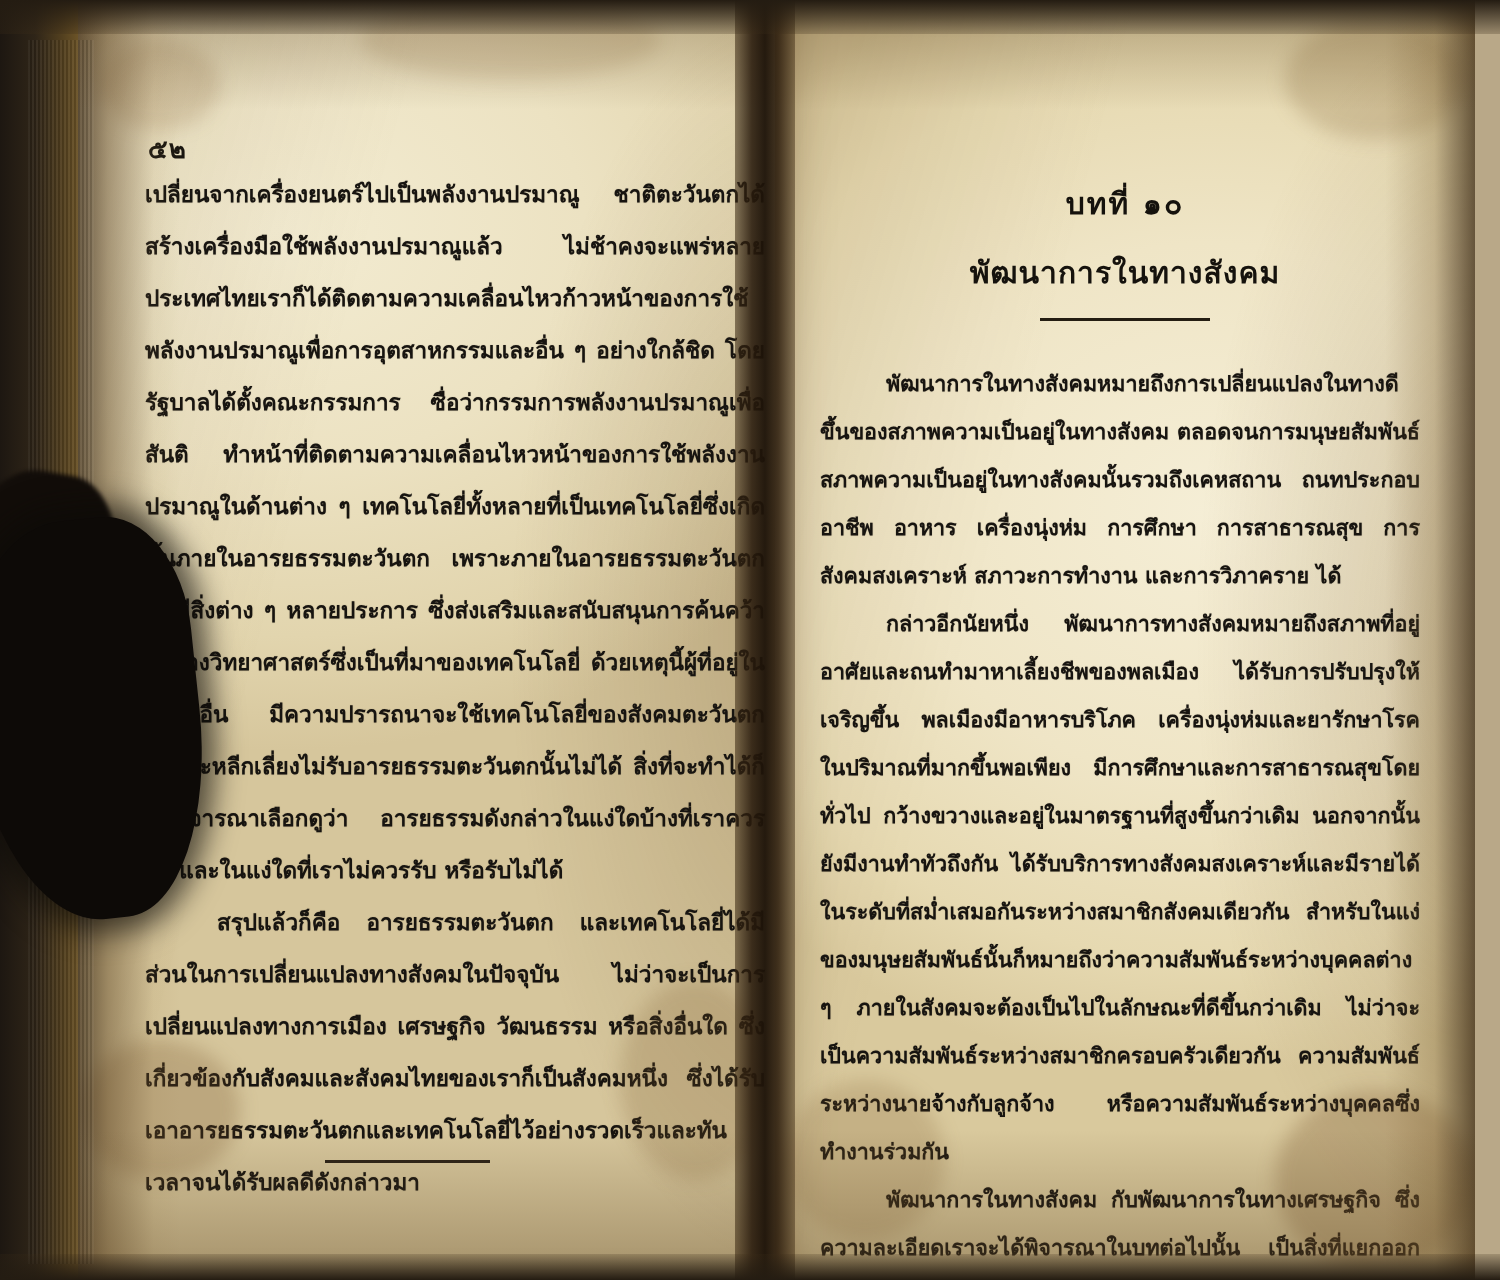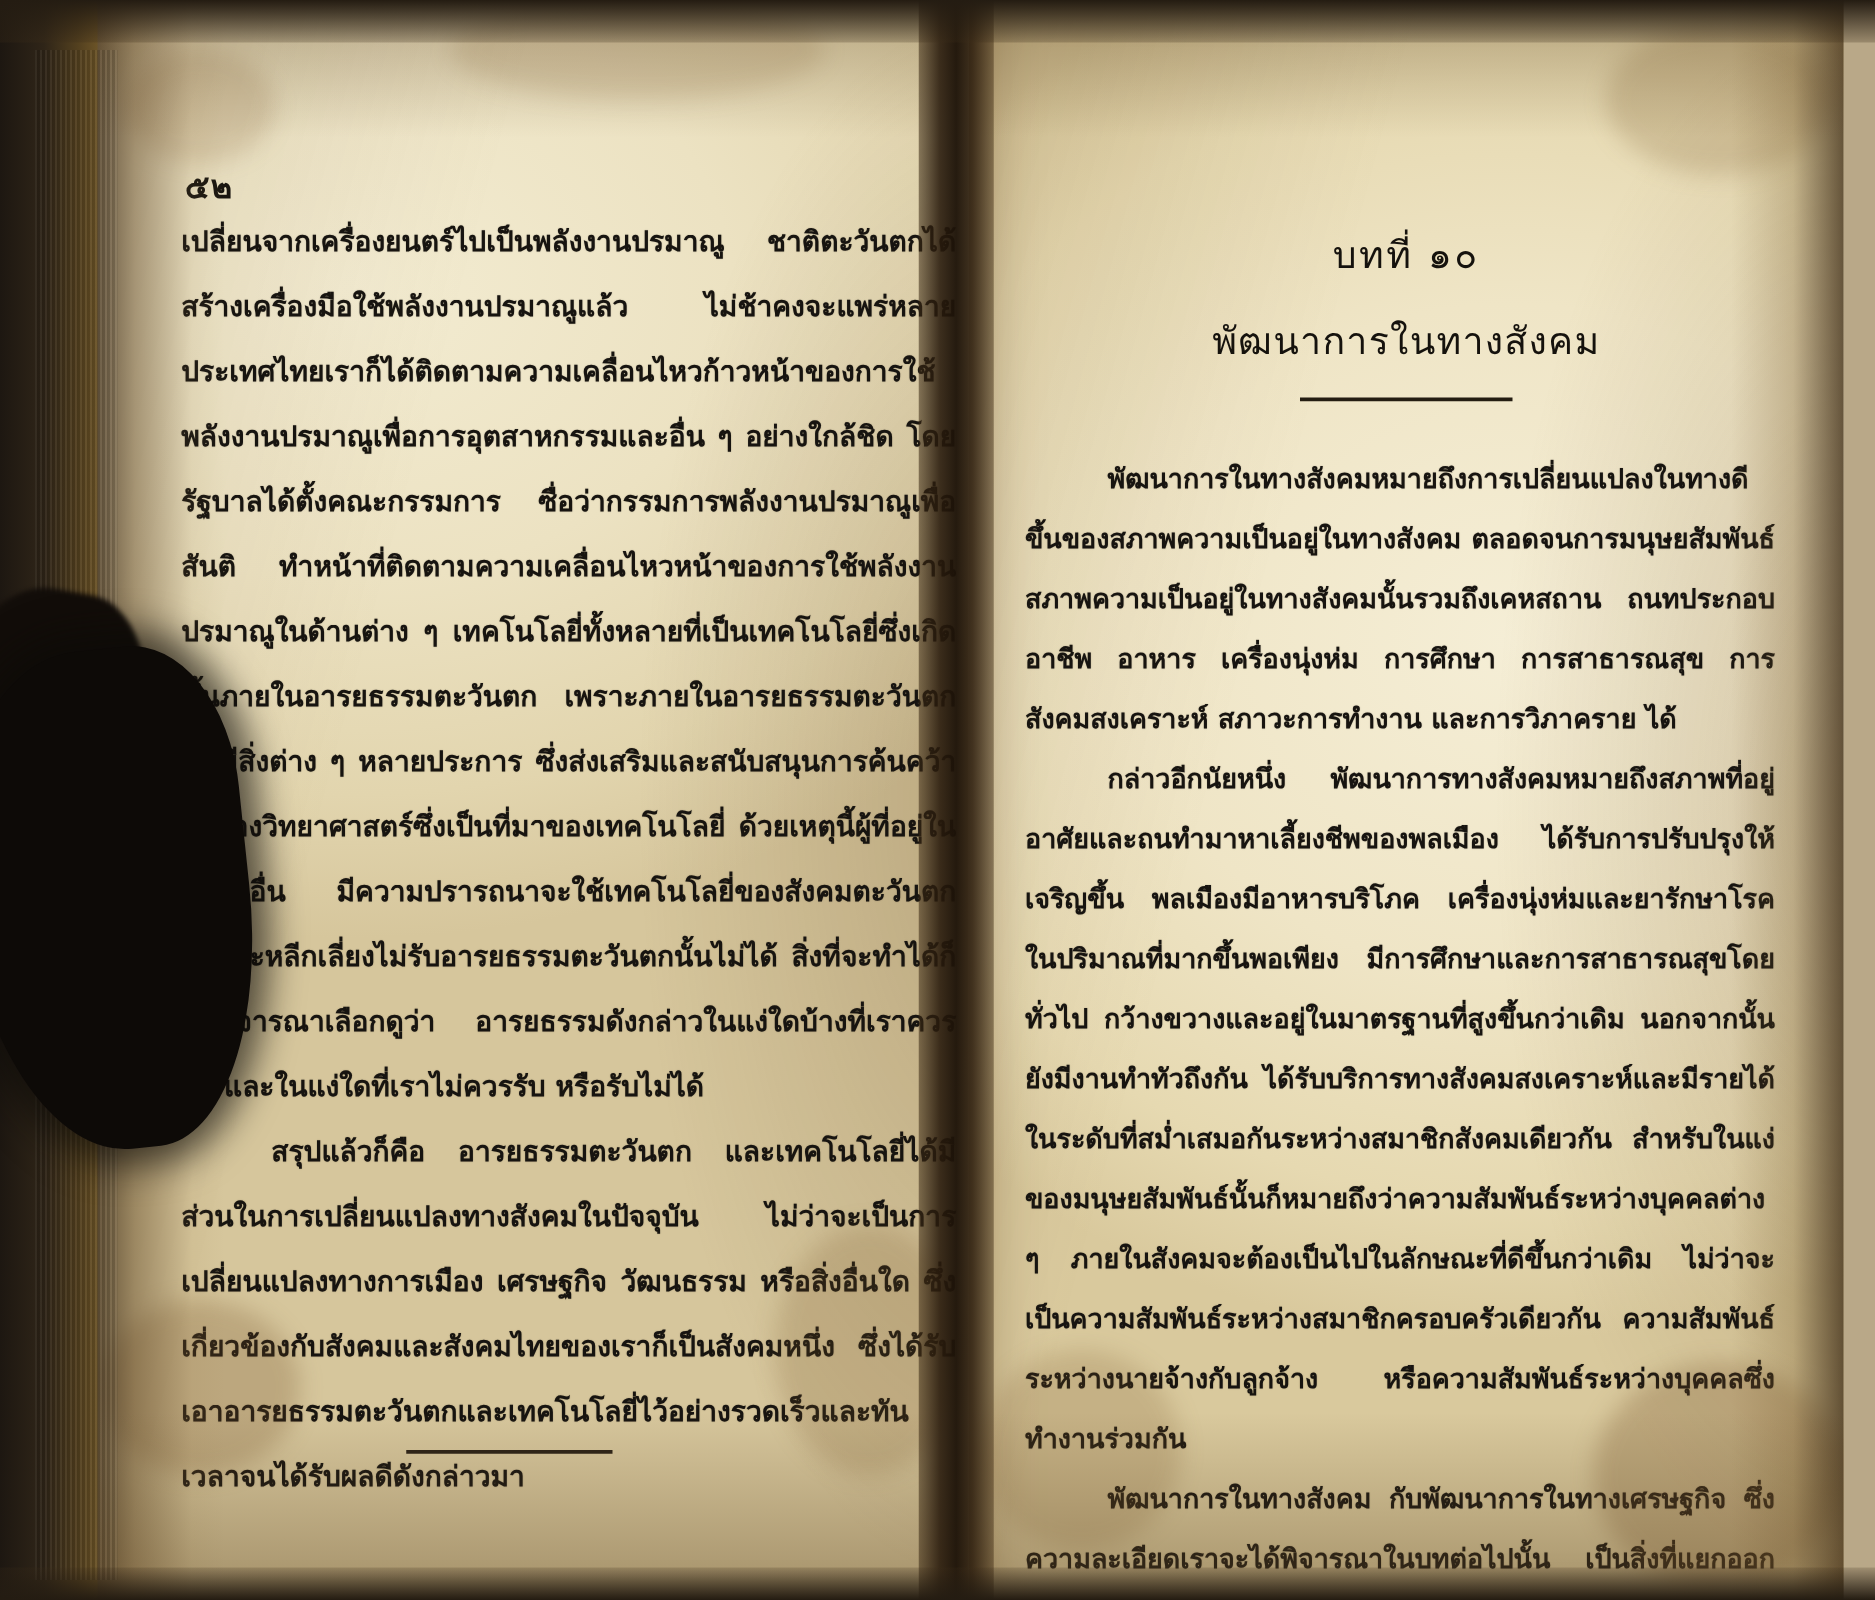--- a/index.html
+++ b/index.html
@@ -181,28 +181,28 @@
 
   #right-head {
     position: absolute;
     left: 0;
     right: 0;
     top: 180px;
     text-align: center;
   }
   #right-head .chapter-no {
     font-size: 30px;
-    font-weight: 400;
+    font-weight: 700;
     letter-spacing: 2px;
     color: #15120d;
   }
   #right-head .chapter-title {
     margin-top: 22px;
     font-size: 30px;
-    font-weight: 400;
+    font-weight: 700;
     letter-spacing: 1px;
     color: #15120d;
   }
   #right-rule {
     position: absolute;
     left: 50%;
     transform: translateX(-50%);
     top: 318px;
     width: 170px;
     height: 3px;

